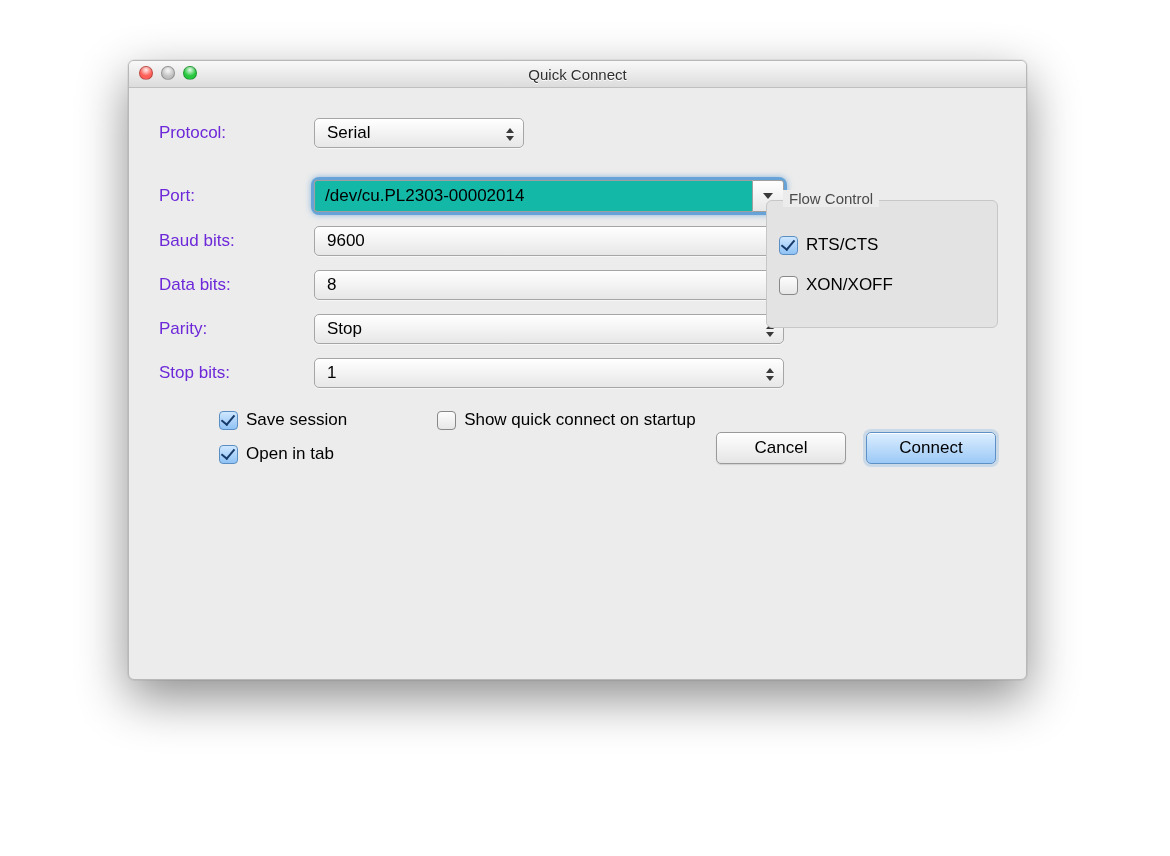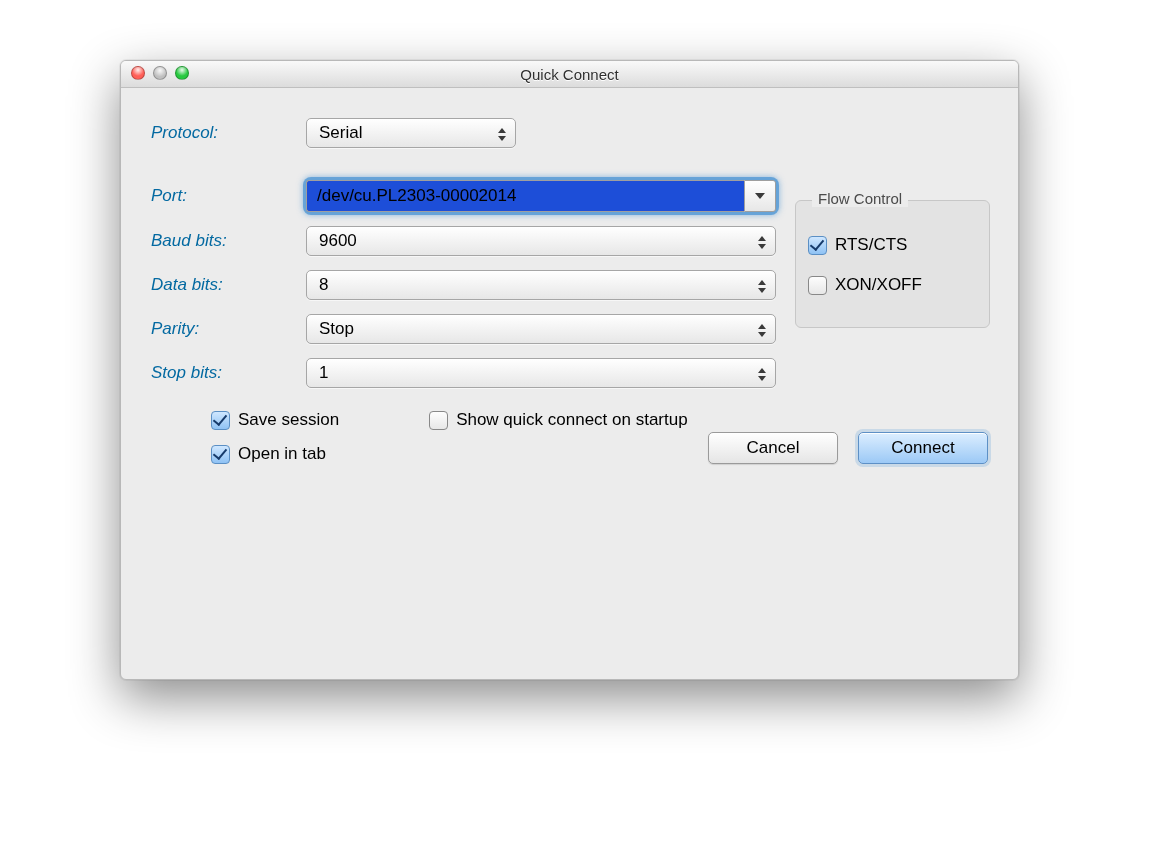--- a/index.html
+++ b/index.html
@@ -1,17 +1,17 @@
 <!DOCTYPE html>
 <html><head>
 <meta charset="utf-8">
 <style>
   html,body{margin:0;padding:0;width:1170px;height:856px;background:transparent;font-family:"Lucida Grande","Helvetica Neue",Arial,sans-serif;font-size:15px;color:#000;}
   .window{
-    position:absolute;left:120px;top:60px;width:897px;height:618px;
+    position:absolute;left:128px;top:60px;width:897px;height:618px;
     background:#ececec;
     border:1px solid #b8b8b8;
     border-radius:6px;
     box-shadow:0 18px 50px rgba(0,0,0,.45),0 0 0 1px rgba(0,0,0,.05);
     overflow:hidden;
   }
   .titlebar{
     height:26px;
     background:linear-gradient(#f9f9f9,#dcdcdc);
     border-bottom:1px solid #bfbfbf;
@@ -20,21 +20,21 @@
   }
   .traffic{position:absolute;left:10px;top:5px;display:flex;gap:8px;}
   .dot{width:14px;height:14px;border-radius:50%;border:1px solid rgba(0,0,0,.25);box-sizing:border-box;
     background:radial-gradient(circle at 50% 30%,rgba(255,255,255,.9),rgba(255,255,255,0) 60%);}
   .dot.red{background-color:#ff5f57;background-image:radial-gradient(circle at 50% 25%,rgba(255,255,255,.9),rgba(255,255,255,0) 55%);}
   .dot.yel{background-color:#c0c0c0;}
   .dot.grn{background-color:#28c940;background-image:radial-gradient(circle at 50% 25%,rgba(255,255,255,.9),rgba(255,255,255,0) 55%);}
   .title{font-size:15px;color:#2f2f2f;text-shadow:0 1px 0 #fff;}
   .body{position:relative;padding:30px 30px 20px 30px;}
   .row{display:flex;align-items:center;margin-bottom:14px;}
-  .label{width:155px;font-size:17px;color:#0369a1;font-style:italic;}
+  .label{width:155px;font-size:17px;color:#6d28d9;}
   
   .aqua-select{
     position:relative;height:30px;border:1px solid #a6a6a6;border-radius:5px;
     background:linear-gradient(#ffffff,#e7e7e7);
     box-shadow:inset 0 1px 0 #fff,0 1px 0 rgba(255,255,255,.6);
     display:flex;align-items:center;padding:0 28px 0 12px;box-sizing:border-box;
     font-size:17px;
   }
   .aqua-select.small{width:210px;}
   .aqua-select.wide{width:470px;}
@@ -48,33 +48,33 @@
   .stepper::before{border-bottom:5px solid #3a3a3a;}
   .stepper::after{border-top:5px solid #3a3a3a;}
   
   .combo{
     width:470px;height:32px;display:flex;box-sizing:border-box;
     border-radius:5px;
     box-shadow:0 0 0 3px rgba(94,158,214,.9),0 0 6px 3px rgba(94,158,214,.7);
   }
   .combo input{
     flex:1;border:1px solid #9f9f9f;border-right:0;border-top-left-radius:3px;border-bottom-left-radius:3px;
-    padding:11px 10px;font-size:17px;outline:none;background:#1d4ed8;font-family:inherit;
+    padding:11px 10px;font-size:17px;outline:none;background:#14b8a6;font-family:inherit;
   }
   .combo-btn{
     width:30px;border:1px solid #9f9f9f;border-top-right-radius:3px;border-bottom-right-radius:3px;
     background:linear-gradient(#ffffff,#e7e7e7);
     display:flex;align-items:center;justify-content:center;
   }
   .combo-btn::after{
     content:"";width:0;height:0;border-left:5px solid transparent;border-right:5px solid transparent;border-top:6px solid #3a3a3a;
   }
   
   .group{
-    position:absolute;right:28px;top:112px;width:195px;
+    position:absolute;right:28px;top:112px;width:232px;
     border:1px solid #c7c7c7;border-radius:6px;background:#e3e3e3;
     padding:14px 12px 12px 12px;box-sizing:border-box;
   }
   .group-title{position:absolute;top:-11px;left:16px;background:#ececec;padding:0 6px;font-size:15px;color:#4a4a4a;}
   .group .chk-row{margin:20px 0;}
   
   .chk-row{display:flex;align-items:center;gap:8px;font-size:17px;}
   .chk{
     width:19px;height:19px;border:1px solid #888;border-radius:4px;
     background:linear-gradient(#fdfdfd,#e7e7e7);box-sizing:border-box;position:relative;flex-shrink:0;

